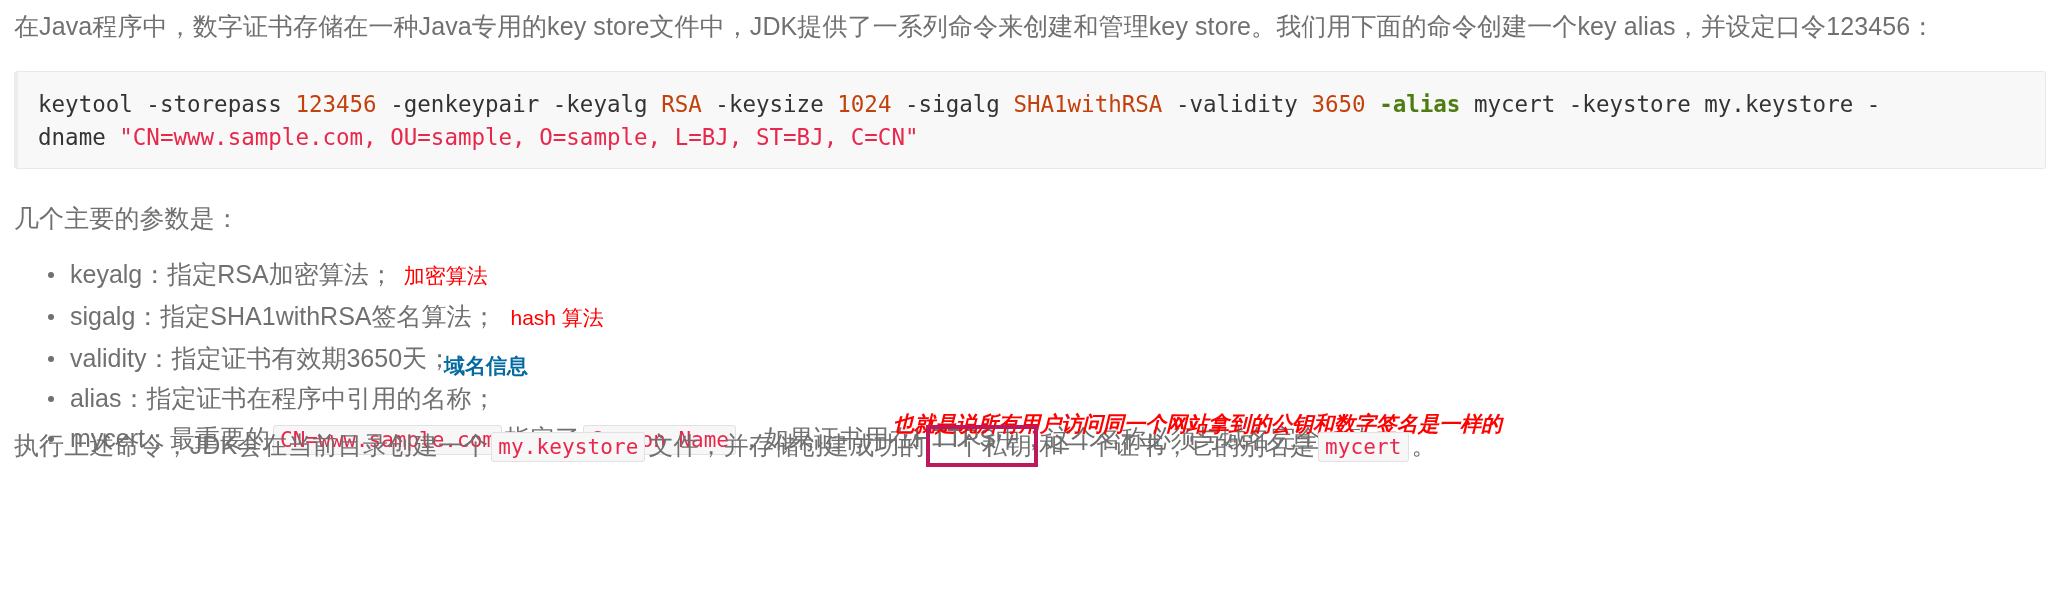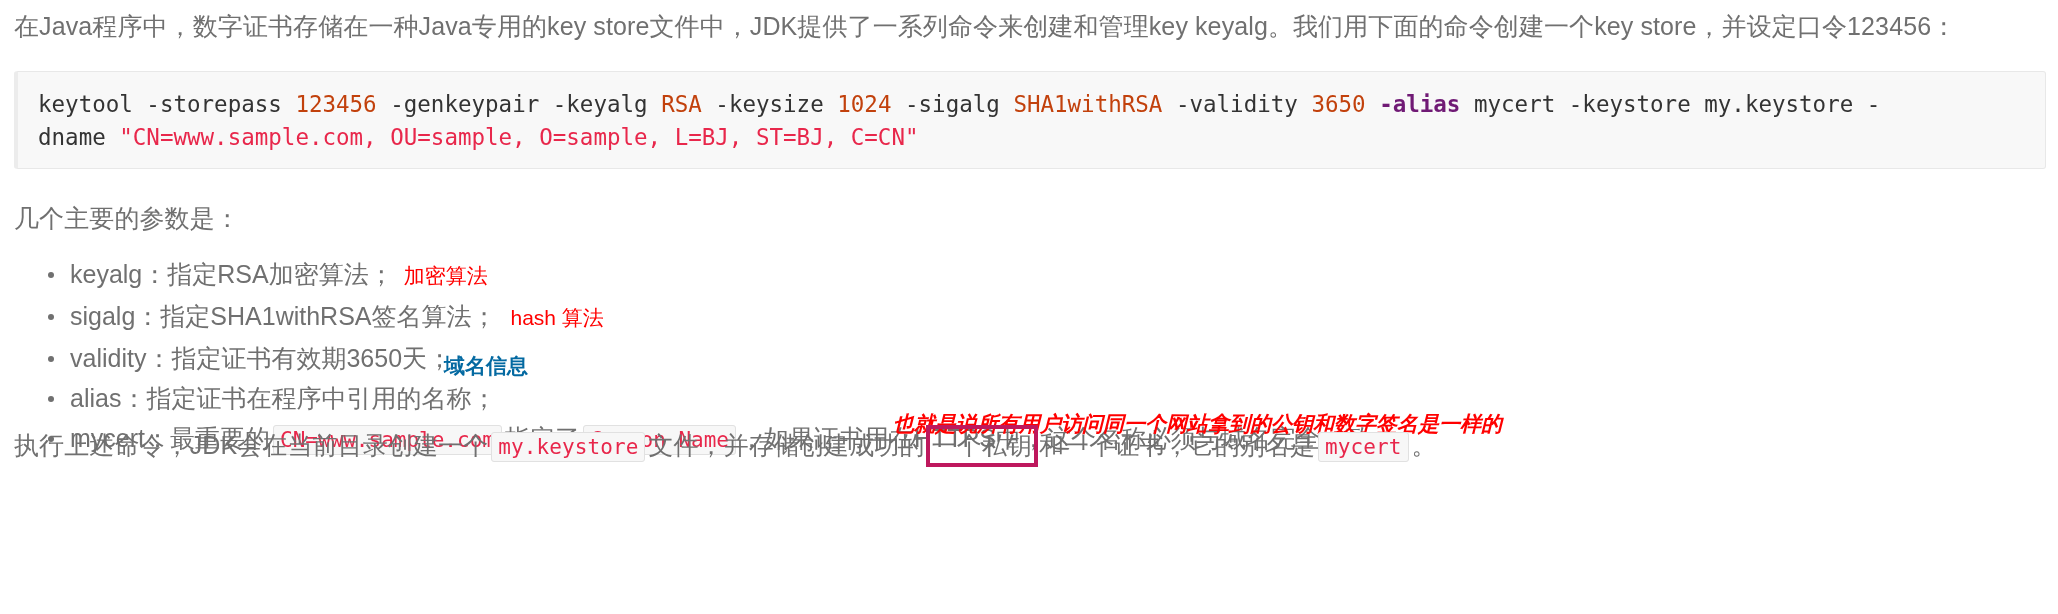--- a/index.html
+++ b/index.html
@@ -50,21 +50,21 @@
   .codeblock pre {
     margin: 0;
     font-family: "DejaVu Sans Mono", "Liberation Mono", monospace;
     font-size: 22.5px;
     line-height: 33px;
     color: #333333;
     white-space: pre-wrap;
     word-break: break-word;
   }
   .tok-num, .tok-const { color: #c2410c; }
-  .tok-bold { color: #701a75; font-weight: bold; }
+  .tok-bold { color: #4d7c0f; font-weight: bold; }
   .tok-str { color: #e8274b; }
 
   
   #params-heading {
     margin-top: 30px;
   }
 
   
   ul.param-list {
     margin: 18px 0 0 0;
@@ -150,21 +150,21 @@
     margin: 0 1px;
     display: inline-block;
     line-height: 30px;
   }
 </style>
 </head>
 <body>
 
 <div class="page">
 
-  <p class="para" id="intro-paragraph">在Java程序中，数字证书存储在一种Java专用的key store文件中，JDK提供了一系列命令来创建和管理key keyalg。我们用下面的命令创建一个key store，并设定口令123456：</p>
+  <p class="para" id="intro-paragraph">在Java程序中，数字证书存储在一种Java专用的key store文件中，JDK提供了一系列命令来创建和管理key store。我们用下面的命令创建一个key alias，并设定口令123456：</p>
 
   <div class="codeblock">
     <pre><span>keytool -storepass </span><span class="tok-num">123456</span><span> -genkeypair -keyalg </span><span class="tok-const">RSA</span><span> -keysize </span><span class="tok-num">1024</span><span> -sigalg </span><span class="tok-const">SHA1withRSA</span><span> -validity </span><span class="tok-num">3650</span><span> </span><span class="tok-bold">-alias</span><span> mycert -keystore my.keystore -</span>
 <span>dname </span><span class="tok-str">"CN=www.sample.com, OU=sample, O=sample, L=BJ, ST=BJ, C=CN"</span></pre>
   </div>
 
   <p class="para" id="params-heading">几个主要的参数是：</p>
 
   <ul class="param-list">
 

